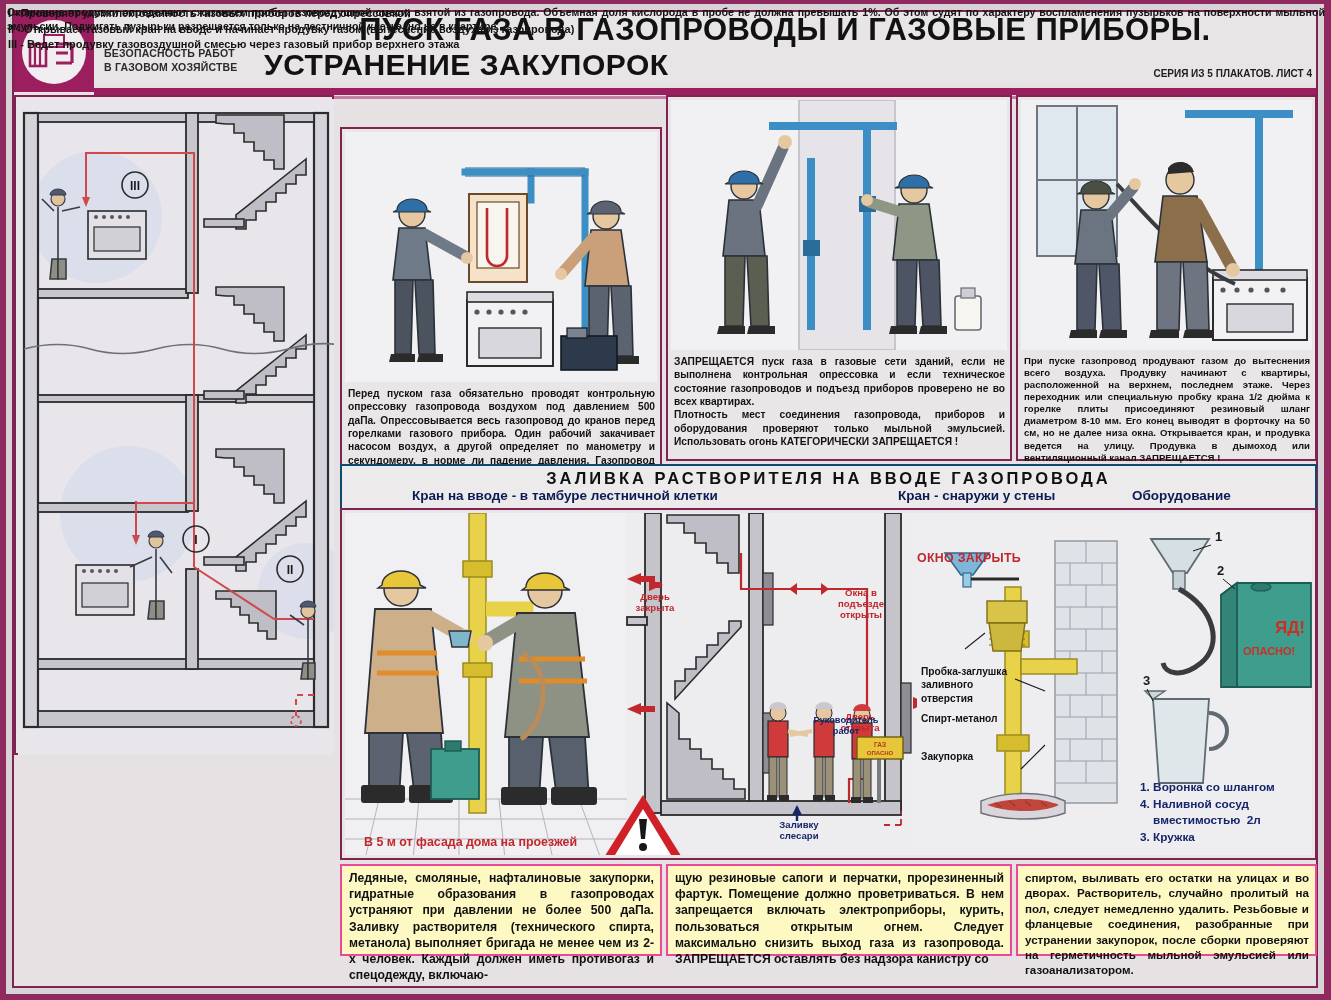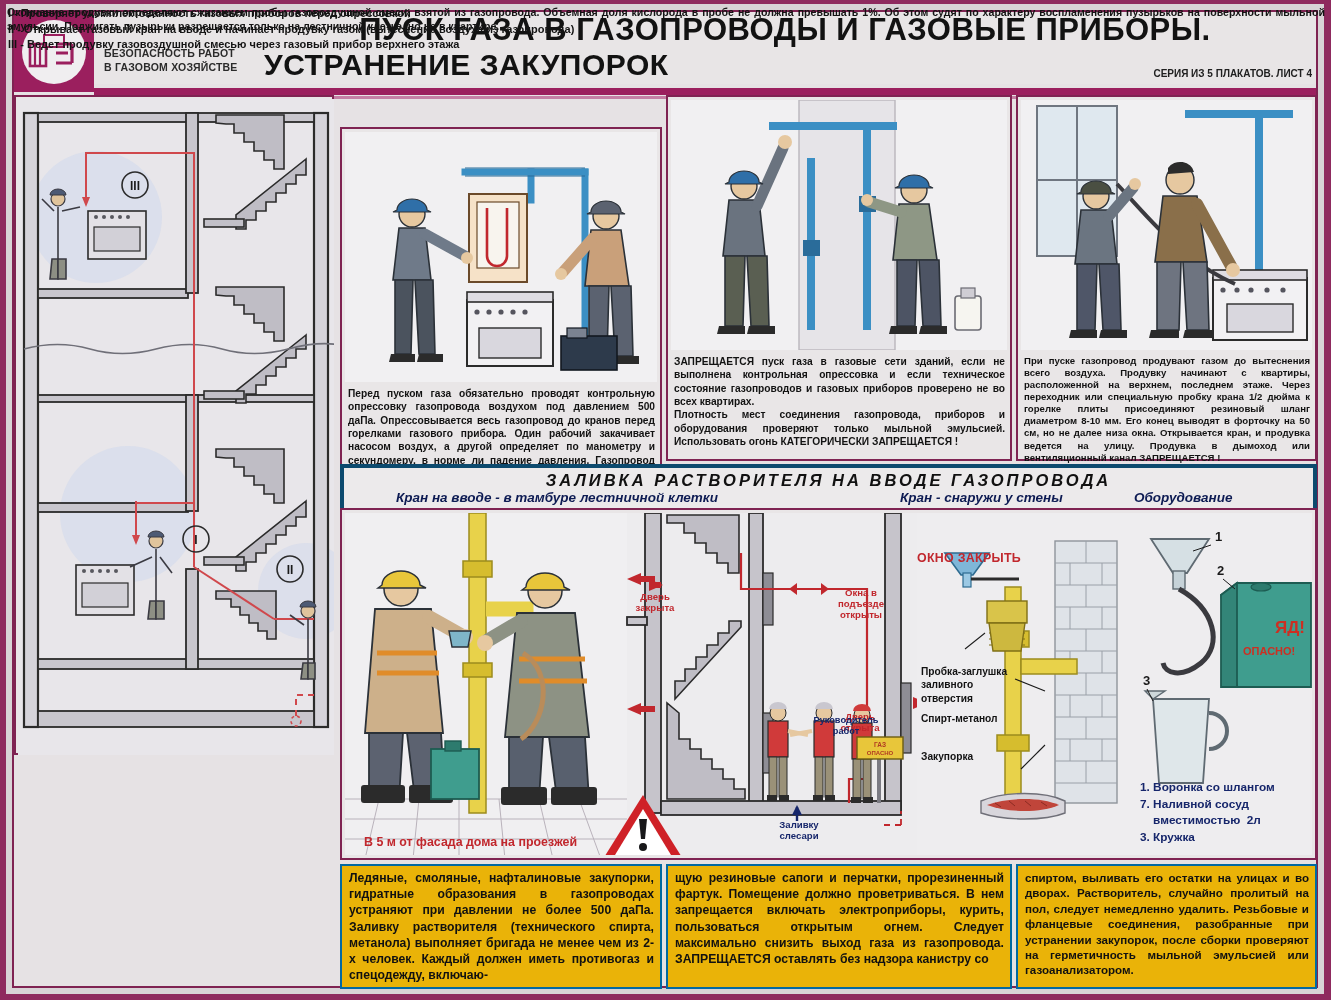--- a/index.html
+++ b/index.html
@@ -53,34 +53,34 @@
   
   #p1{left:340px;top:95px;width:322px;height:366px;margin-top:32px;}
   #p2{left:666px;top:95px;width:346px;height:366px;}
   #p3{left:1016px;top:95px;width:301px;height:366px;padding-left:19px;}
   .p-img{position:absolute;left:3px;top:3px;right:3px;height:250px;background:#efeef0;overflow:hidden;}
   .p-text{position:absolute;left:6px;right:5px;top:258px;bottom:4px;font-size:10.2px;
      font-weight:bold;color:#121212;line-height:1.31;text-align:justify;}
   #p3 .p-text{font-size:9.6px;line-height:1.26;}
 
   
-  #section{left:340px;top:464px;width:977px;height:50px;background:#eceaeb;border:4px solid #0c4a6e;font-style:italic;}
+  #section{left:340px;top:464px;width:977px;height:50px;background:#eceaeb;border:2px solid #0c4a6e;}
   .sec-title{position:absolute;left:0;right:0;top:3px;text-align:center;font-size:16.5px;
      font-weight:bold;letter-spacing:3px;color:#111;}
   .sec-sub{position:absolute;top:22px;font-size:13.5px;font-weight:bold;color:#0d1b53;}
-  #sub1{left:52px;}
+  #sub1{left:70px;}
   #sub2{left:556px;}
   #sub3{left:790px;text-align:center;}
 
   
   #big{left:340px;top:508px;width:977px;height:352px;}
   .bigcanvas{position:absolute;inset:3px;background:#edecee;overflow:hidden;}
 
   
-  .botcol{position:absolute;top:864px;height:125px;border:2px solid #0369a1;background:#eab308;box-sizing:border-box;}
+  .botcol{position:absolute;top:864px;height:92px;border:2px solid #ec4899;background:#fef9c3;box-sizing:border-box;}
   #b1{left:340px;width:322px;}
   #b2{left:666px;width:346px;}
   #b3{left:1016px;width:301px;}
   .bot-text{position:absolute;left:7px;right:6px;top:4px;font-size:12.2px;font-weight:bold;
      color:#111;line-height:1.33;text-align:justify;}
   #b3 .bot-text{font-size:11.6px;}
 
   
   svg{display:block;}
   .lbl{position:absolute;font-weight:bold;line-height:1.15;}
@@ -381,21 +381,21 @@
           <circle cx="196" cy="100" r="6" fill="#e6c8a0"></circle>
           <circle cx="243" cy="90" r="13" fill="#e6c8a0" stroke="#2b3138" stroke-width="1.4"></circle>
           <path d="M228 86 a15 11 0 0 1 30 0 l4 2 l-38 0 z" fill="#2f6fa8" stroke="#2b3138" stroke-width="1.2"></path>
         </g>
 
         <rect x="284" y="196" width="26" height="34" rx="3" fill="#f6f5f0" stroke="#6b6b73" stroke-width="1.6"></rect>
         <rect x="290" y="188" width="14" height="10" fill="#cfcdd4" stroke="#6b6b73" stroke-width="1.2"></rect>
       </svg>
     </div>
     <div class="p-text">
-      <div>ЗАПРЕЩАЕТСЯ пуск газа в газовые сети зданий, если не выполнена контрольная опрессовка и если техническое состояние газопроводов и газовых приборов проверено не во всех квартирах.</div>
+      <div>ЗАПРЕЩАЕТСЯ пуск газа в газовые сети зданий, если не выполнена контрольная опрессовка и если техническое состояние газопроводов и подъезд приборов проверено не во всех квартирах.</div>
       <div>Плотность мест соединения газопровода, приборов и оборудования проверяют только мыльной эмульсией. Использовать огонь КАТЕГОРИЧЕСКИ ЗАПРЕЩАЕТСЯ !</div>
     </div>
   </div>
 
   <div class="panel" id="p3">
     <div class="p-img">
       <svg width="295" height="250" viewBox="0 0 295 250">
         <rect width="295" height="250" fill="#f1f0f2"></rect>
 
         <rect x="16" y="6" width="80" height="150" fill="#dfe8ef" stroke="#6f7680" stroke-width="2"></rect>
@@ -717,21 +717,21 @@
       <div class="lbl lbl-red" style="left:572px;top:22px;font-size:12.4px;letter-spacing:.3px;">ОКНО ЗАКРЫТЬ</div>
       <div class="lbl" style="left:576px;top:152px;font-size:10.2px;color:#121212;line-height:1.3;">
         <div>Пробка-заглушка</div>
         <div>заливного</div>
         <div>отверстия</div>
       </div>
       <div class="lbl" style="left:576px;top:200px;font-size:10.2px;color:#121212;">Спирт-метанол</div>
       <div class="lbl" style="left:576px;top:238px;font-size:10.2px;color:#121212;">Закупорка</div>
       <div class="lbl lbl-navy" style="left:795px;top:266px;font-size:11.8px;line-height:1.4;">
         <div>1.  Воронка со шлангом</div>
-        <div>7. Наливной сосуд</div>
+        <div>4. Наливной сосуд</div>
         <div style="white-space:pre">    вместимостью  2л</div>
         <div>3. Кружка</div>
       </div>
     </div>
   </div>
 
   <div class="botcol" id="b1">
     <div class="bot-text">Ледяные, смоляные, нафталиновые закупорки, гидратные образования в газопроводах устраняют при давлении не более 500 даПа. Заливку растворителя (технического спирта, метанола) выполняет бригада не менее чем из 2-х человек. Каждый должен иметь противогаз и спецодежду, включаю-</div>
   </div>
   <div class="botcol" id="b2">

